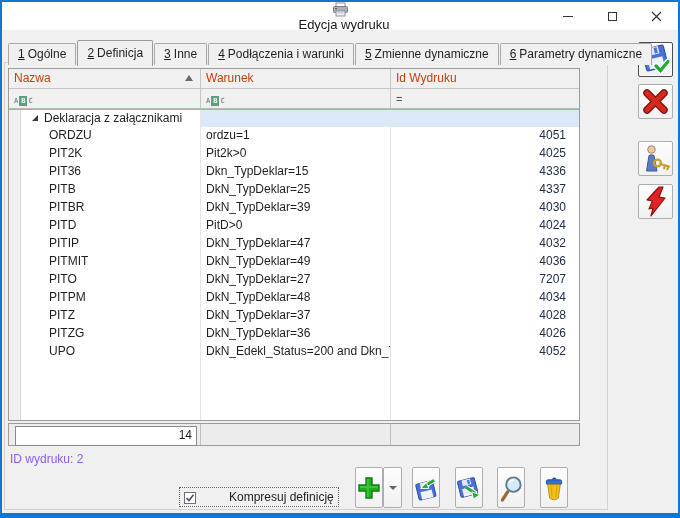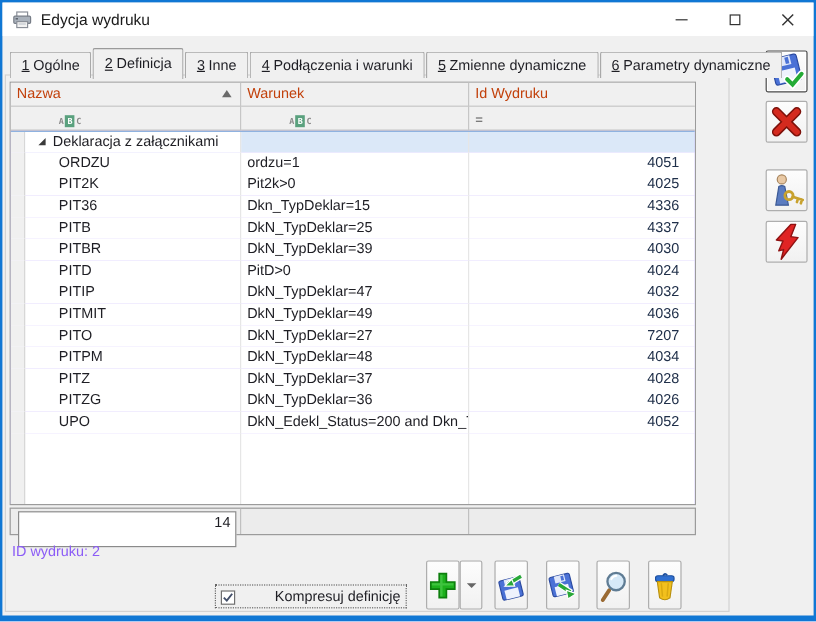--- a/index.html
+++ b/index.html
@@ -4,21 +4,21 @@
 <style>
   * { margin:0; padding:0; box-sizing:border-box; }
   html,body { width:680px; height:518px; }
   body { font-family:"Liberation Sans", sans-serif; font-size:12px; color:#1e1e24; }
 
   .window { position:relative; width:680px; height:518px; background:#f0f0f0;
             border:2px solid #1077d4; border-bottom-width:5px; overflow:hidden; }
 
   
   .titlebar { position:absolute; left:0; top:0; right:0; height:28px; background:#ffffff;
-              display:flex; align-items:center; padding-left:8px; }
+              display:flex; align-items:center; padding-left:8px;flex-direction:column; }
   .titlebar .app-ico { width:17px; height:15px; margin-right:7px; flex:0 0 auto; }
   .title-text { font-size:13px; color:#1a1a1a; }
   .caption-btns { position:absolute; right:0; top:0; height:28px; display:flex; }
   .cap-btn { width:44px; height:28px; display:flex; align-items:center; justify-content:center; cursor:default; }
   .min-glyph { display:block; width:10px; height:0; border-top:1px solid #333; }
   .max-glyph { display:block; width:9px; height:9px; border:1px solid #333; }
 
   
   .tabpage { position:absolute; left:2px; top:60px; width:604px; height:448px;
              border:1px solid #d2d2d2; background:#f0f0f0; }
@@ -38,21 +38,21 @@
   .gh-row, .gf-row { display:flex; flex:0 0 20px; background:#f0f0f0; }
   .gh-cell { border-right:1px solid #c6c6c6; border-bottom:1px solid #c6c6c6;
              padding:2px 5px 0 5px; position:relative; color:#c2410c; overflow:hidden; white-space:nowrap; }
   .gh-cell:last-child { border-right:none; }
   .w-name { width:192px; } .w-war { width:190px; } .w-id { width:188px; flex:1; }
   .sort-asc { position:absolute; right:7px; top:6px; width:0; height:0;
               border-left:4px solid transparent; border-right:4px solid transparent; border-bottom:6px solid #6a6a6a; }
   .flt-cell { border-right:1px solid #c6c6c6; border-bottom:1px solid #b9b9b9;
               padding:3px 5px 0 5px; color:#555; overflow:hidden; }
   .flt-cell:last-child { border-right:none; }
-  .abc { font-family:"DejaVu Sans Mono", monospace; font-size:7px; font-weight:bold; color:#8a8a8a; letter-spacing:0;margin-left:35px; }
+  .abc { font-family:"DejaVu Sans Mono", monospace; font-size:7px; font-weight:bold; color:#8a8a8a; letter-spacing:0; }
   .abc .b { background:#5aa17e; color:#fff; padding:1px 2px; margin:0 1px; }
   .eq { font-size:11px; color:#555; }
 
   .gbody { flex:1; display:flex; flex-direction:column; overflow:hidden; background:#c4b5fd; }
   .row { display:flex; flex:0 0 18px; height:18px; line-height:17px; background:#fff; cursor:default; }
   .cell { overflow:hidden; white-space:nowrap; }
   .ind { width:12px; background:#f0f0f0; border-right:1px solid #d7d7d7; flex:0 0 12px; }
   .cname { width:180px; flex:0 0 180px; border-right:1px solid #e6e6e6; padding-left:28px; }
   .cwar  { width:190px; flex:0 0 190px; border-right:1px solid #e6e6e6; padding-left:5px; }
   .cid   { flex:1; text-align:right; padding-right:13px; color:#20304a; }
@@ -63,21 +63,21 @@
   .row.selected { background:#dbe8f8; border-top:1px solid #8fb2e0; flex-basis:18px; }
   .row.selected .cname { background:#ffffff; }
   .row.selected .ind { background:#f0f0f0; }
   .filler { flex:1; display:flex; }
 
   
   .footer-row { position:absolute; left:6px; top:421px; width:572px; height:23px;
                 background:#ececec; border:1px solid #9b9b9b; display:flex; }
   .fcell { border-right:1px solid #c0c0c0; }
   .f-name { width:192px; position:relative; } .f-war { width:190px; } .f-id { flex:1; border-right:none; }
-  .count-box { position:absolute; left:6px; top:2px; width:182px; height:30px; background:#fff;
+  .count-box { position:absolute; left:6px; top:2px; width:182px; height:20px; background:#fff;
                border:1px solid #8a8a8a; text-align:right; padding:1px 4px 0 0; color:#1e1e24; }
 
   
   .status-text { position:absolute; left:8px; top:450px; color:#8b5cf6; }
 
   
   .chkwrap { position:absolute; left:178px; top:486px; display:flex; align-items:flex-end;
              outline:1px dotted #666; padding:2px 4px; cursor:default;gap:28px; }
   .chkbox { width:12px; height:12px; background:#fff; border:1px solid #707070; margin-right:5px;
             display:flex; align-items:center; justify-content:center; }

